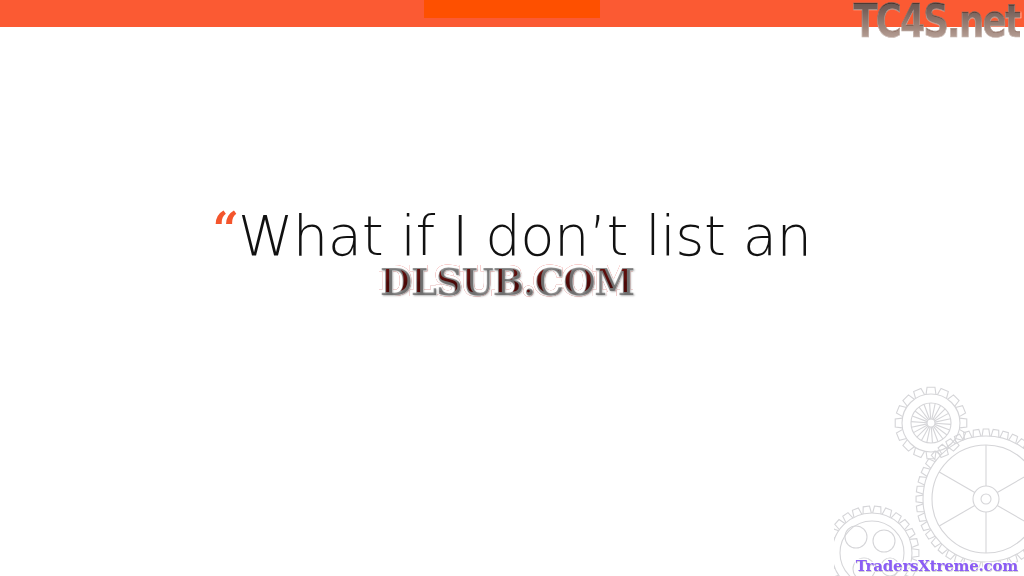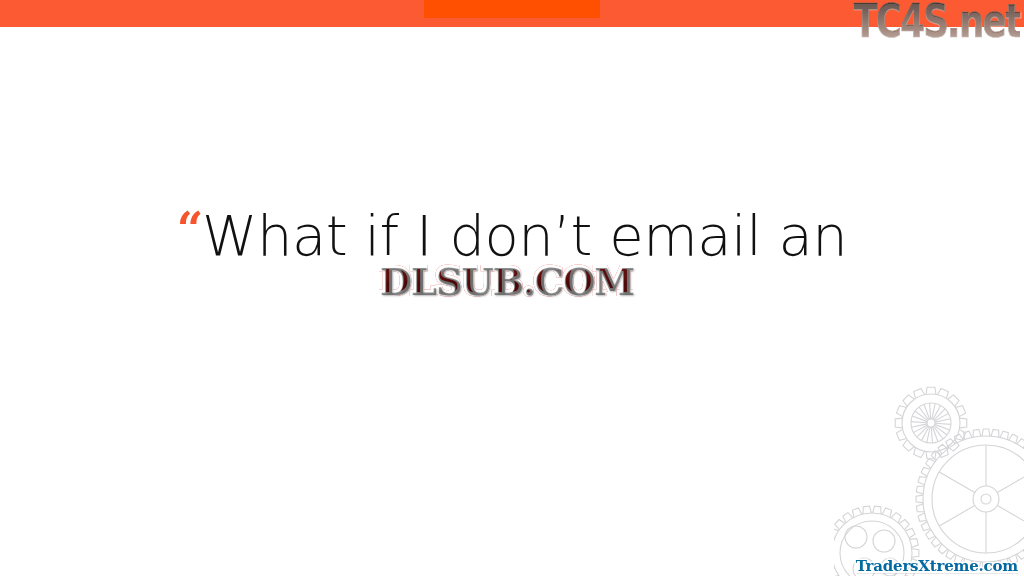--- a/index.html
+++ b/index.html
@@ -137,37 +137,36 @@
     font-size: 15px;
     letter-spacing: -0.2px;
     color: #b8201f;
     -webkit-text-stroke: 2.4px #ffffff;
     paint-order: stroke fill;
     text-shadow: 0.5px 0.5px 0 rgba(0,0,0,0.18);
     white-space: nowrap;
     user-select: none;
   }
   #footer-watermark .inner {
-    color: #0369a1;
-    text-decoration: underline;
+    color: #8b5cf6;
   }
 </style>
 </head>
 <body>
 
 <div id="slide">
 
   <div id="header-bar">
     <div id="header-accent"></div>
   </div>
 
   <div id="brand-logo">TC4S.net</div>
 
   <div id="quote-block">
-    <span id="quote-line-1"><span class="qmark">“</span><span>What if I don’t email an</span></span>
+    <span id="quote-line-1"><span class="qmark">“</span><span>What if I don’t list an</span></span>
   </div>
 
   <div id="dlsub-watermark">
     <span class="inner">DLSUB.COM</span>
   </div>
 
   <div id="gear-watermark">
     <svg width="190" height="195" viewBox="0 0 190 195" fill="none" stroke="#d5d5d8" stroke-width="1.1">
 
       <g>

